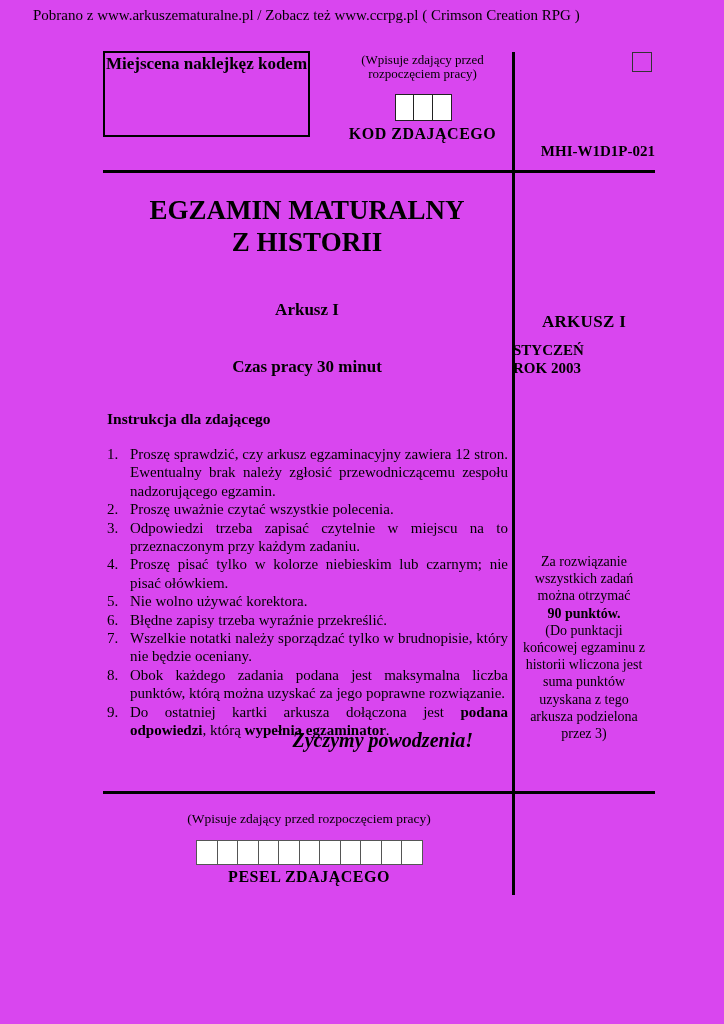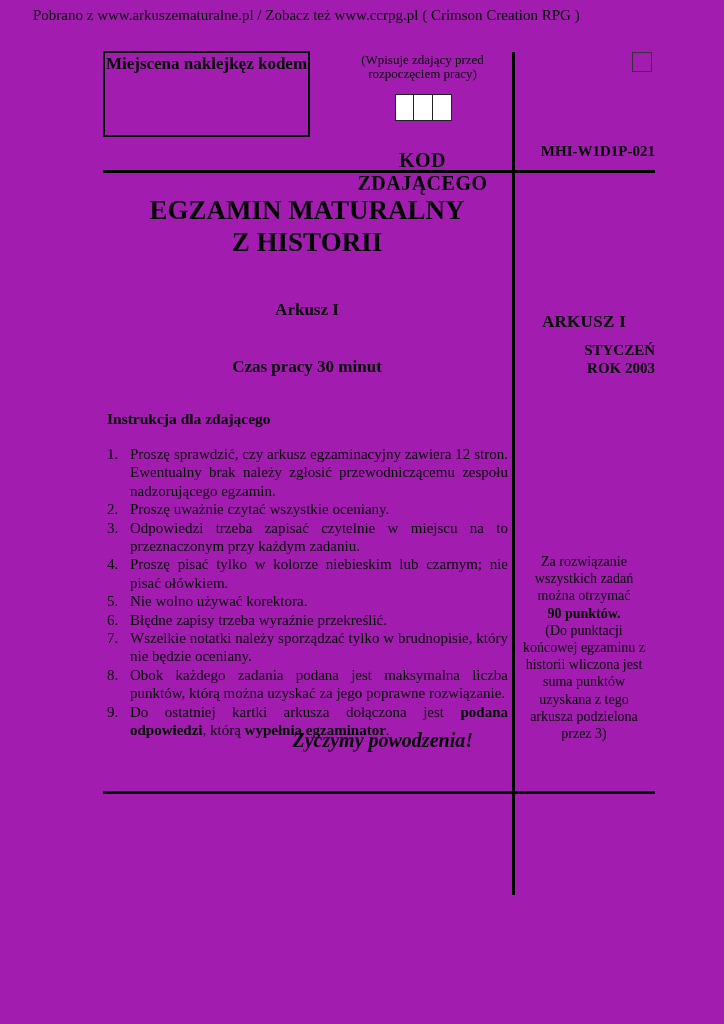--- a/index.html
+++ b/index.html
@@ -1,41 +1,41 @@
 <!DOCTYPE html>
 <html><head>
 <meta charset="utf-8">
 <style>
   html,body{margin:0;padding:0;background:#888;}
   .page{
     position:relative;
     width:724px;height:1024px;
     margin:0 auto;
-    background:#a21caf;
+    background:#d946ef;
     color:#000;
     font-family:"Liberation Serif", serif;
     overflow:hidden;
   }
   .abs{position:absolute;}
 
   .source-line{left:33px;top:7px;font-size:15px;white-space:nowrap;}
 
   .sticker-box{
     left:103px;top:51px;width:203px;height:82px;
     border:2px solid #000;
     display:flex;justify-content:center;
     text-align:center;font-weight:bold;font-size:17px;line-height:22px;
   }
 
   .kod-area{left:345px;top:53px;width:155px;text-align:center;}
   .kod-note{font-size:13px;line-height:13.5px;}
   .cells-row{display:inline-block;margin-top:4px;white-space:nowrap;font-size:0;}
   .cell{display:inline-block;background:#fff;vertical-align:top;}
   .kod-cells .cell{width:18px;height:25px;border:1.5px solid #222;margin-right:-1.5px;}
-  .kod-label{margin-top:28px;font-weight:bold;font-size:20px;letter-spacing:.5px;}
+  .kod-label{margin-top:4px;font-weight:bold;font-size:16px;letter-spacing:.5px;}
 
   .corner-box{left:632px;top:52px;width:18px;height:18px;border:1.5px solid #333;}
 
   .form-code{left:513px;top:143px;width:142px;text-align:right;font-weight:bold;font-size:15px;}
 
   .hrule{height:3px;background:#000;}
   .hrule-top{left:103px;top:170px;width:552px;}
   .hrule-bottom{left:103px;top:791px;width:552px;}
   .vrule{left:512px;top:52px;width:3px;height:843px;background:#000;}
 
@@ -47,21 +47,21 @@
   .instr-heading{left:107px;top:410px;font-weight:bold;font-size:15.5px;}
   .instr-list{left:107px;top:445px;width:401px;font-size:15px;line-height:18.4px;text-align:justify;}
   .item{position:relative;padding-left:23px;}
   .item .num{position:absolute;left:0;top:0;}
   .b{font-weight:bold;}
 
   .wishes{left:103px;top:729px;width:370px;text-align:right;
     font-weight:bold;font-style:italic;font-size:20px;}
 
   .sb-arkusz{left:513px;top:312px;width:142px;text-align:center;font-weight:bold;font-size:17px;letter-spacing:.3px;}
-  .sb-session{left:513px;top:341px;width:142px;text-align:right;font-weight:bold;font-size:15px;line-height:18px;}
+  .sb-session{left:513px;top:341px;width:142px;text-align:left;font-weight:bold;font-size:15px;line-height:18px;}
   .sb-points{left:509px;top:553px;width:150px;text-align:center;font-size:14px;line-height:17.2px;}
   .sb-points span{display:block;}
 
   .pesel-area{left:103px;top:811px;width:412px;text-align:center;}
   .pesel-note{font-size:13.5px;line-height:15px;}
   .pesel-cells .cell{width:19.5px;height:23px;border:1px solid #555;margin-right:-1px;}
   .pesel-cells{margin-top:1px;}
   .pesel-label{margin-top:3px;font-weight:bold;font-size:16px;letter-spacing:.5px;}
 </style>
 </head>
@@ -96,21 +96,21 @@
     <div>Z HISTORII</div>
   </div>
 
   <div class="abs sheet-name">Arkusz I</div>
   <div class="abs work-time">Czas pracy 30 minut</div>
 
   <div class="abs instr-heading">Instrukcja dla zdającego</div>
 
   <div class="abs instr-list">
     <div class="item"><span class="num">1.</span><span>Proszę sprawdzić, czy arkusz egzaminacyjny zawiera 12 stron. Ewentualny brak należy zgłosić przewodniczącemu zespołu nadzorującego egzamin.</span></div>
-    <div class="item"><span class="num">2.</span><span>Proszę uważnie czytać wszystkie oceniany.</span></div>
+    <div class="item"><span class="num">2.</span><span>Proszę uważnie czytać wszystkie polecenia.</span></div>
     <div class="item"><span class="num">3.</span><span>Odpowiedzi trzeba zapisać czytelnie w miejscu na to przeznaczonym przy każdym zadaniu.</span></div>
     <div class="item"><span class="num">4.</span><span>Proszę pisać tylko w kolorze niebieskim lub czarnym; nie pisać ołówkiem.</span></div>
     <div class="item"><span class="num">5.</span><span>Nie wolno używać korektora.</span></div>
     <div class="item"><span class="num">6.</span><span>Błędne zapisy trzeba wyraźnie przekreślić.</span></div>
     <div class="item"><span class="num">7.</span><span>Wszelkie notatki należy sporządzać tylko w brudnopisie, który nie będzie oceniany.</span></div>
     <div class="item"><span class="num">8.</span><span>Obok każdego zadania podana jest maksymalna liczba punktów, którą można uzyskać za jego poprawne rozwiązanie.</span></div>
     <div class="item"><span class="num">9.</span><span><span>Do ostatniej kartki arkusza dołączona jest </span><span class="b">podana odpowiedzi</span><span>, którą </span><span class="b">wypełnia egzaminator</span><span>.</span></span></div>
   </div>
 
   <div class="abs wishes">Życzymy powodzenia!</div>
@@ -130,14 +130,19 @@
     <span>końcowej egzaminu z</span>
     <span>historii wliczona jest</span>
     <span>suma punktów</span>
     <span>uzyskana z tego</span>
     <span>arkusza podzielona</span>
     <span>przez 3)</span>
   </div>
 
   <div class="abs hrule hrule-bottom"></div>
 
+  <div class="abs pesel-area">
+    <div class="pesel-note">(Wpisuje zdający przed rozpoczęciem pracy)</div>
+    <div class="cells-row pesel-cells"><span class="cell"></span><span class="cell"></span><span class="cell"></span><span class="cell"></span><span class="cell"></span><span class="cell"></span><span class="cell"></span><span class="cell"></span><span class="cell"></span><span class="cell"></span><span class="cell"></span></div>
+    <div class="pesel-label">PESEL ZDAJĄCEGO</div>
+  </div>
 
 </div>
 
 </body></html>

